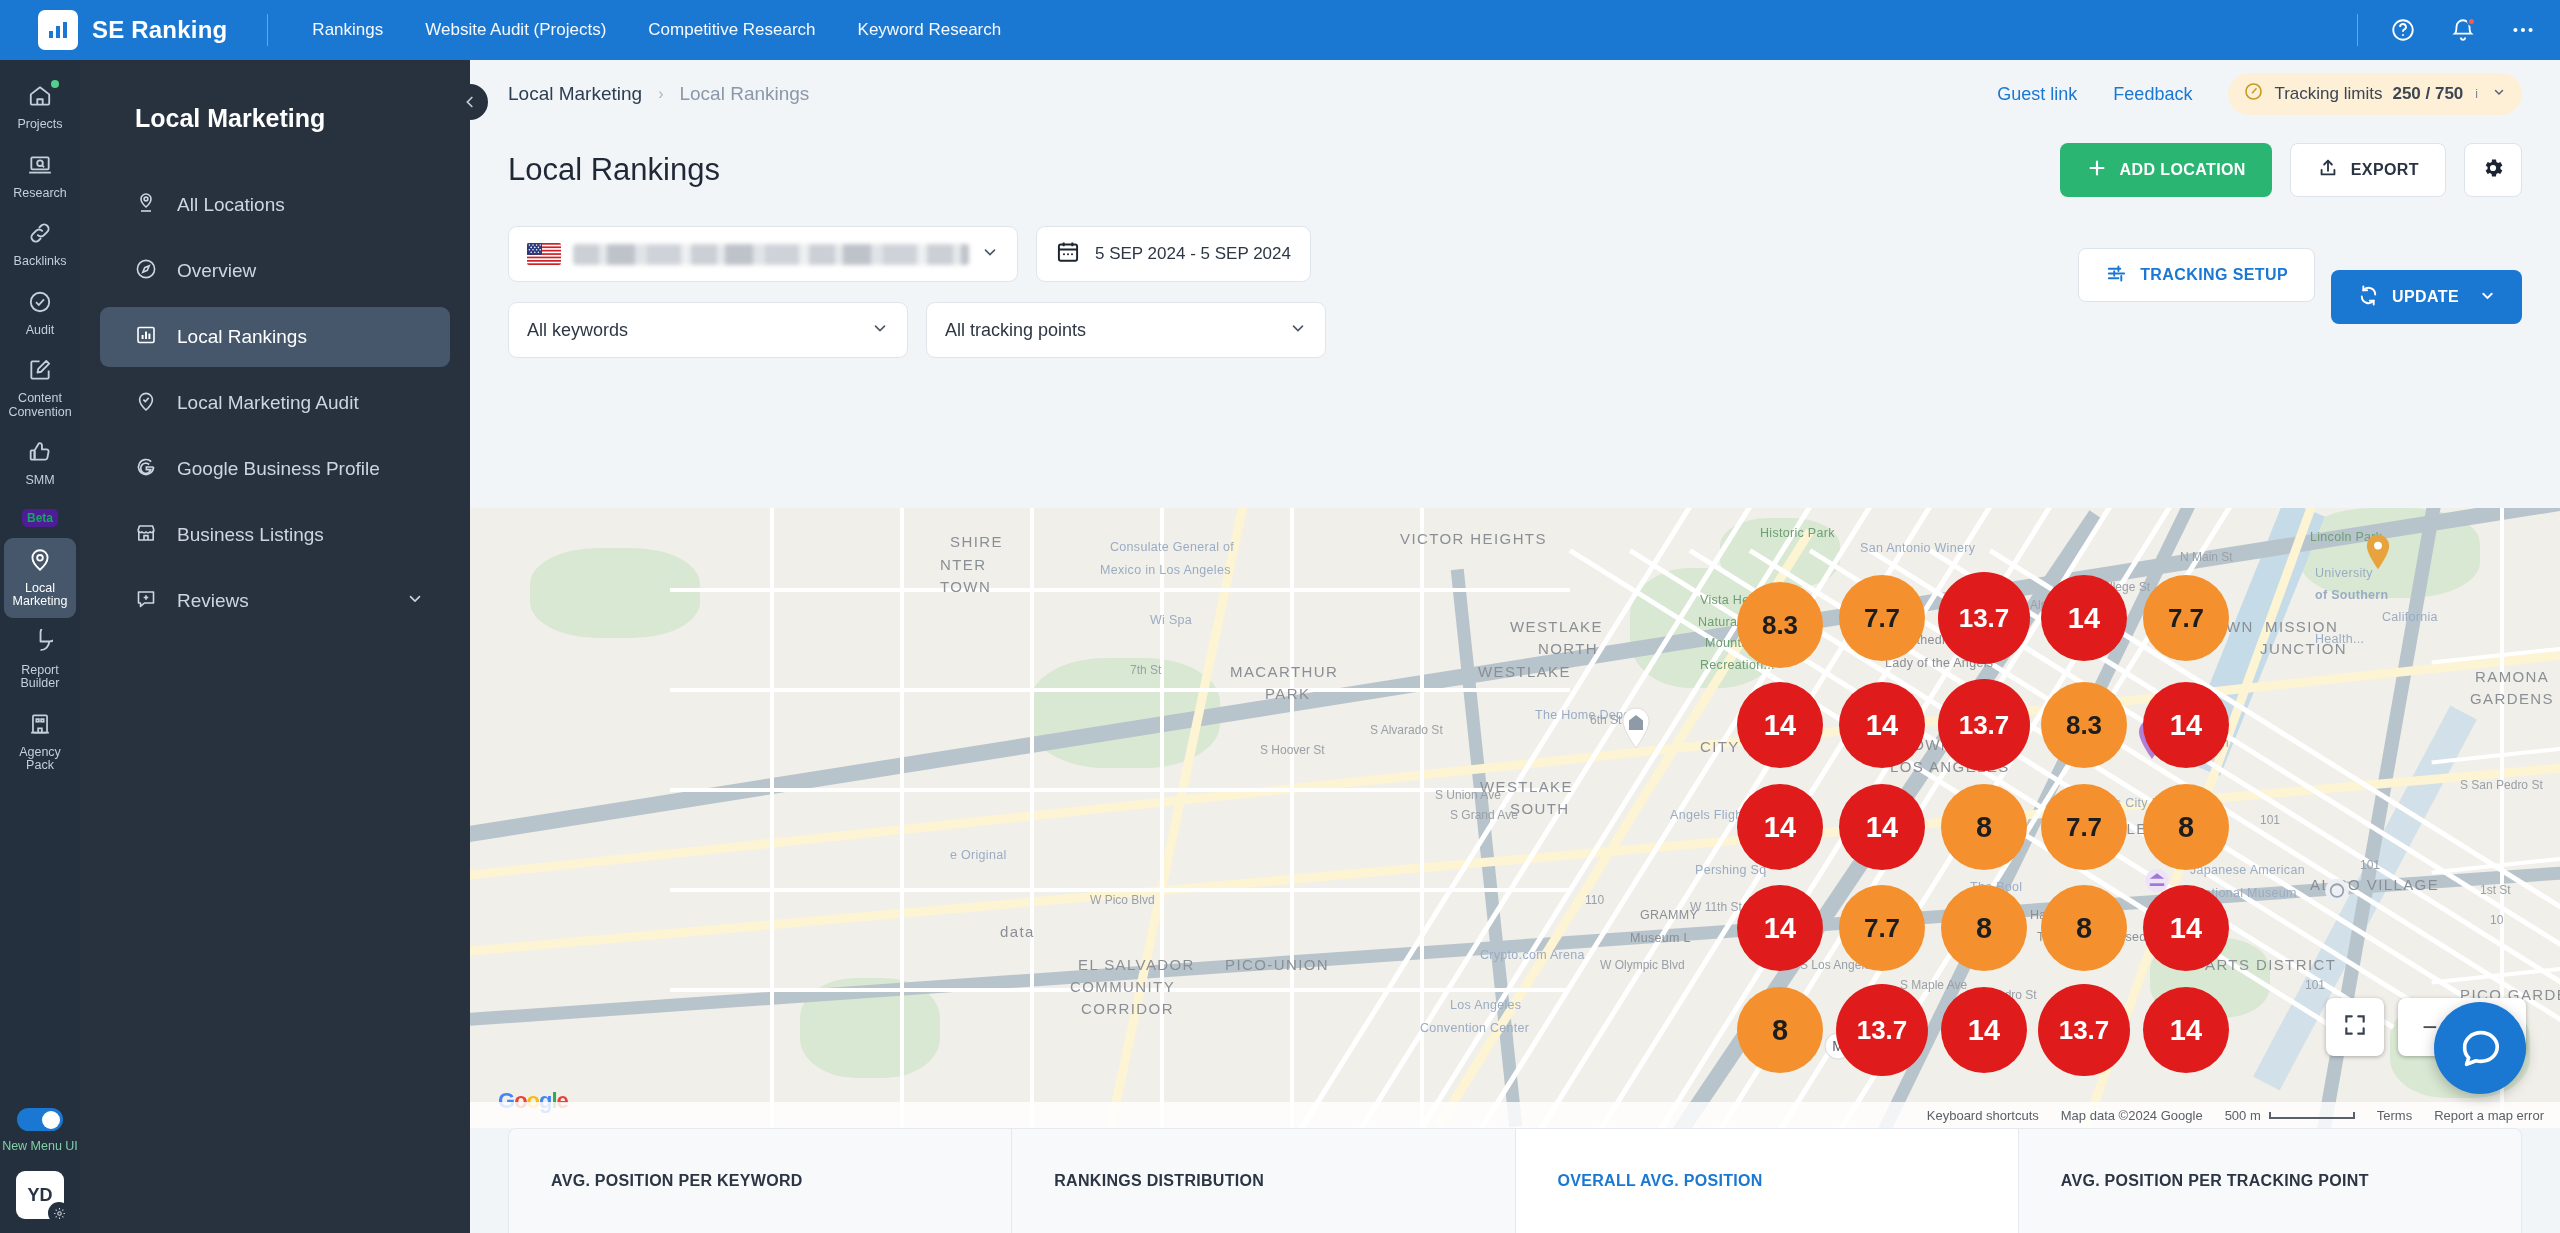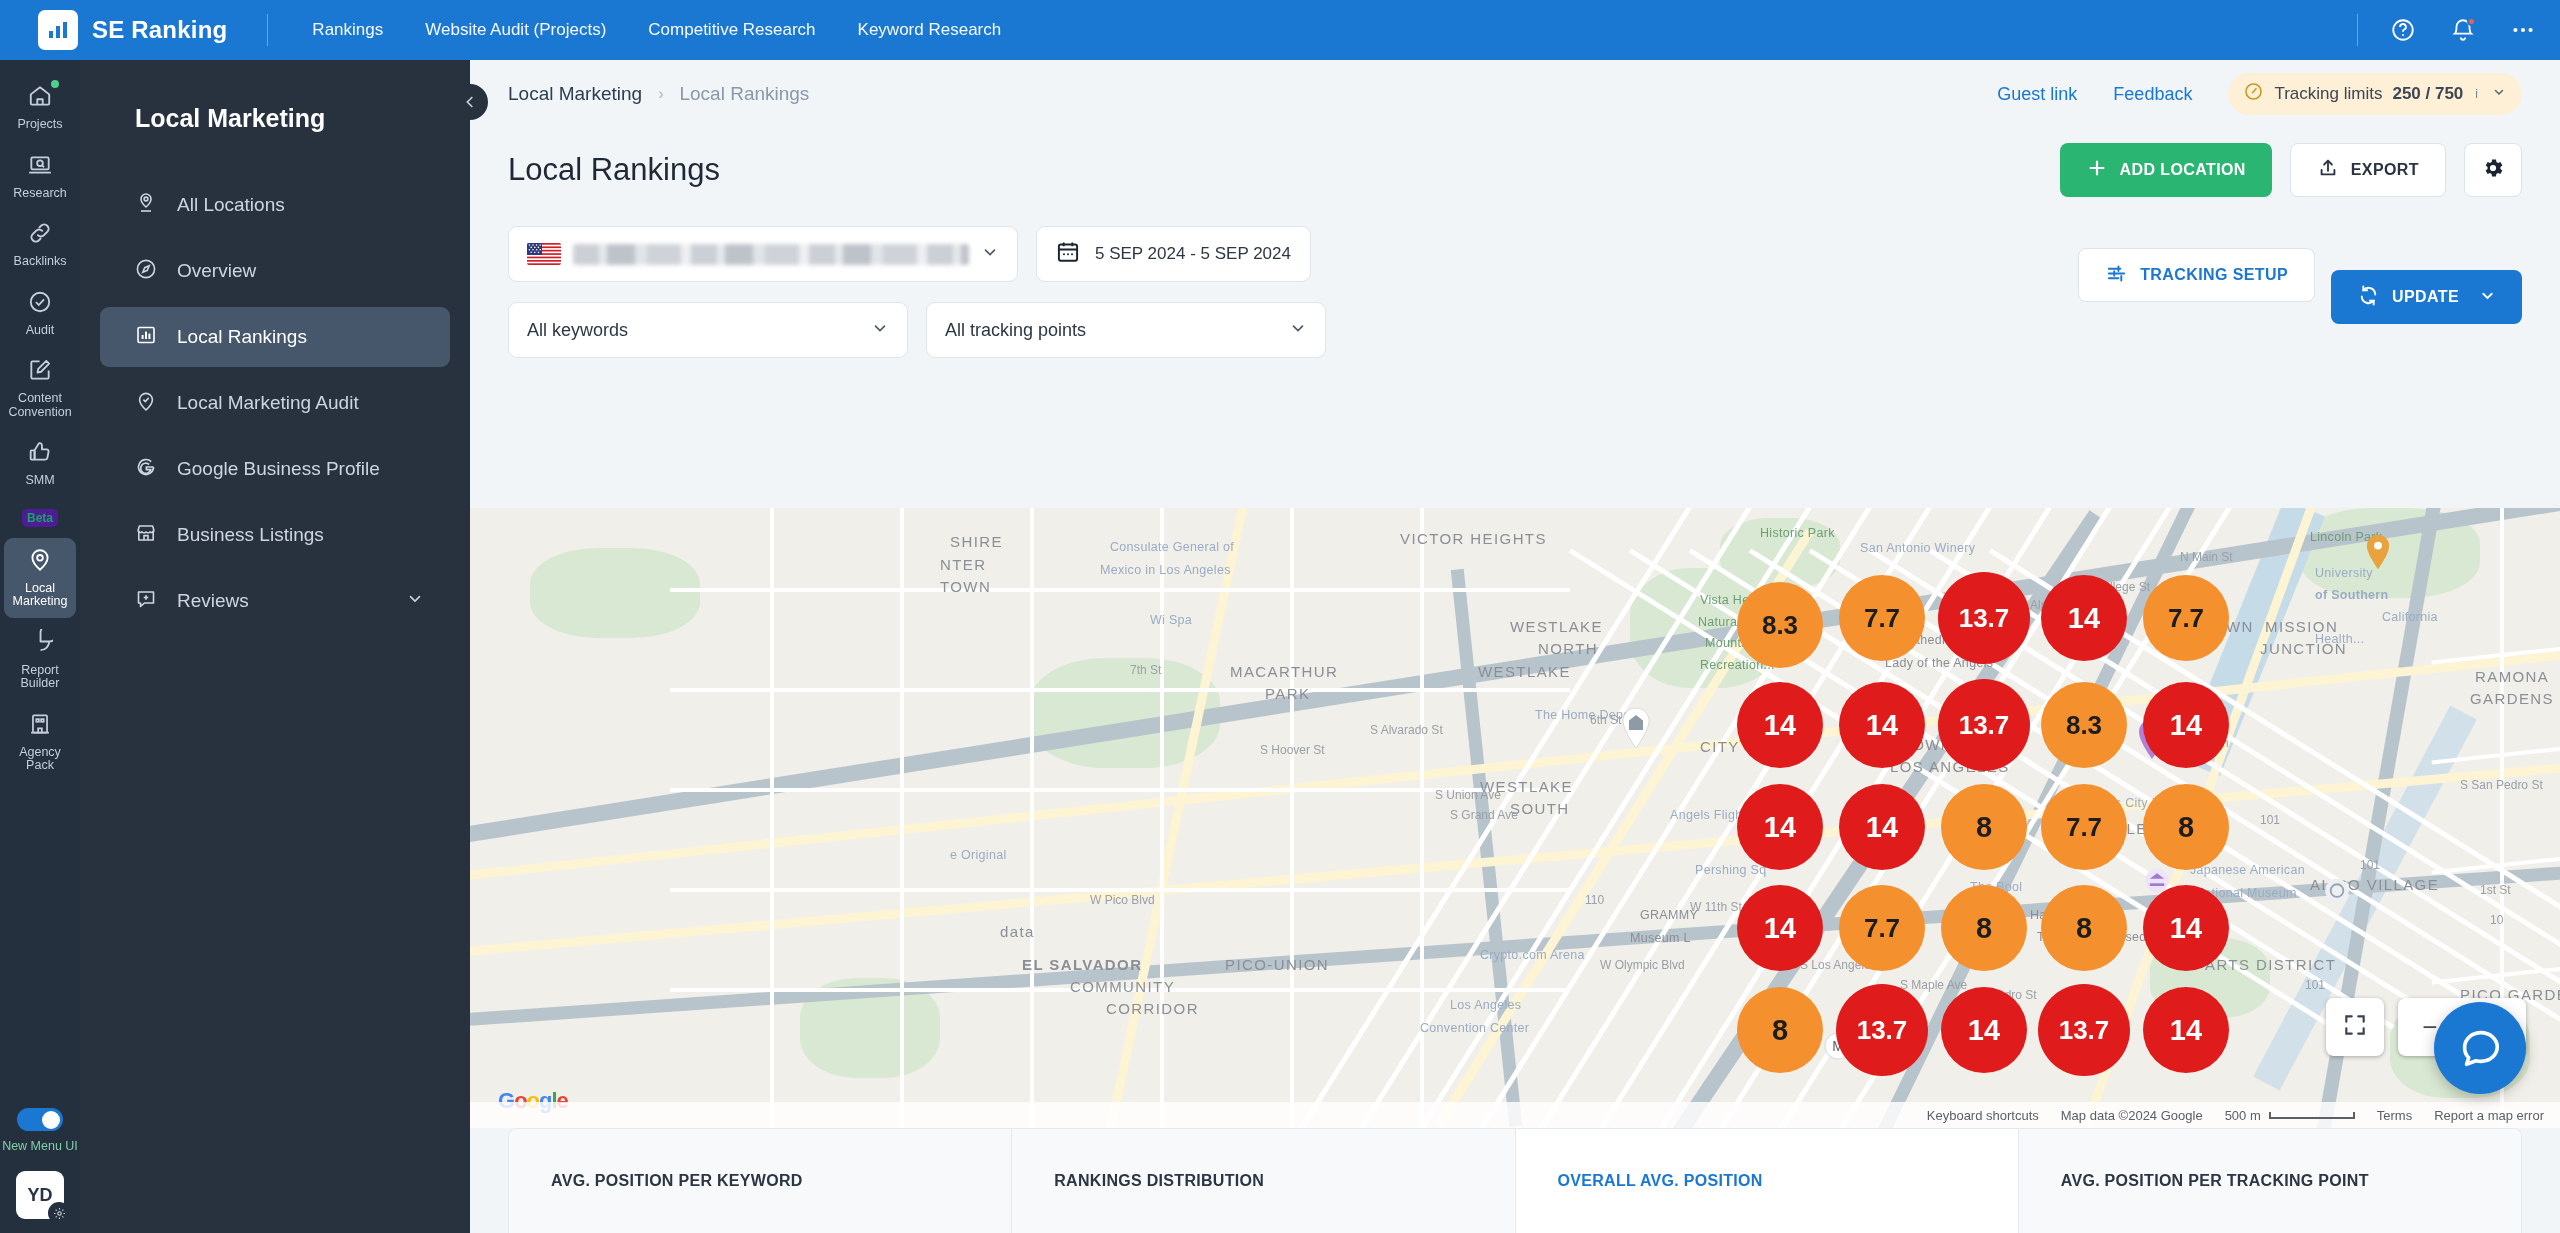--- a/index.html
+++ b/index.html
@@ -742,24 +742,24 @@
           <div class="maplabel sm" style="left: 1567px; top: 422px;">Temporarily closed</div>
           <div class="maplabel " style="left: 1840px; top: 368px;">ALISO VILLAGE</div>
           <div class="maplabel street" style="left: 2010px; top: 375px;">1st St</div>
           <div class="maplabel sm" style="left: 1170px; top: 400px;">GRAMMY</div>
           <div class="maplabel sm" style="left: 1160px; top: 423px;">Museum L</div>
           <div class="maplabel street" style="left: 1115px; top: 385px;">110</div>
           <div class="maplabel street" style="left: 1220px; top: 392px;">W 11th St</div>
           <div class="maplabel street" style="left: 620px; top: 385px;">W Pico Blvd</div>
           <div class="maplabel " style="left: 530px; top: 415px;">data</div>
           <div class="maplabel blue sm" style="left: 480px; top: 340px;">e Original</div>
-          <div class="maplabel " style="left: 552px; top: 448px; font-weight: bold;">EL SALVADOR</div>
+          <div class="maplabel " style="left: 608px; top: 448px;">EL SALVADOR</div>
           <div class="maplabel " style="left: 755px; top: 448px;">PICO-UNION</div>
           <div class="maplabel " style="left: 600px; top: 470px;">COMMUNITY</div>
-          <div class="maplabel " style="left: 636px; top: 492px;">CORRIDOR</div>
+          <div class="maplabel " style="left: 611px; top: 492px;">CORRIDOR</div>
           <div class="maplabel blue sm" style="left: 1010px; top: 440px;">Crypto.com Arena</div>
           <div class="maplabel blue sm" style="left: 980px; top: 490px;">Los Angeles</div>
           <div class="maplabel blue sm" style="left: 950px; top: 513px;">Convention Center</div>
           <div class="maplabel " style="left: 1595px; top: 445px;">ROW</div>
           <div class="maplabel " style="left: 1735px; top: 448px;">ARTS DISTRICT</div>
           <div class="maplabel street" style="left: 2020px; top: 405px;">10</div>
           <div class="maplabel " style="left: 1990px; top: 478px;">PICO GARDENS</div>
           <div class="maplabel street" style="left: 1130px; top: 450px;">W Olympic Blvd</div>
           <div class="maplabel street" style="left: 1330px; top: 450px;">S Los Angeles St</div>
           <div class="maplabel street" style="left: 1430px; top: 470px;">S Maple Ave</div>

